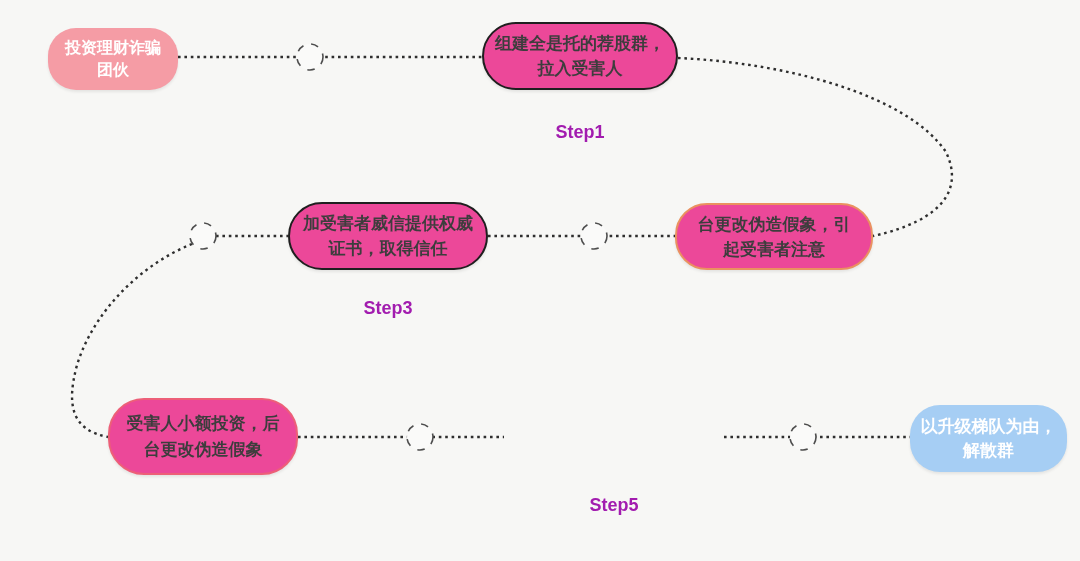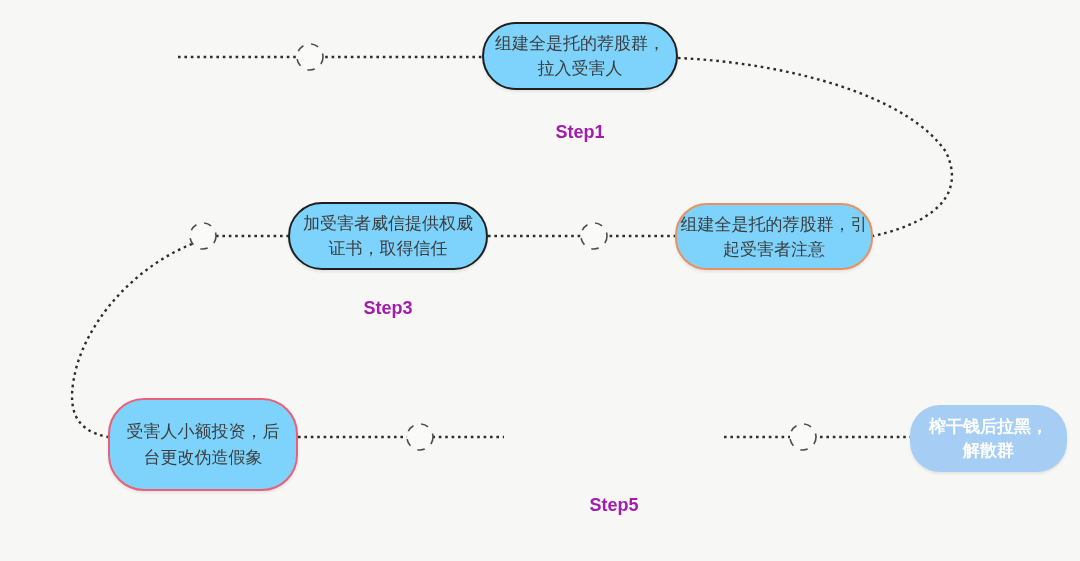--- a/index.html
+++ b/index.html
@@ -16,38 +16,39 @@
   .edges{position:absolute;left:0;top:0;width:1080px;height:561px;}
   .edge{fill:none;stroke:#2e2e2e;stroke-width:2.4;stroke-dasharray:2.6 3.8;}
   .junction{fill:#fafaf9;stroke:#4d4d4d;stroke-width:1.6;stroke-dasharray:7.5 8;}
   .node{
     position:absolute;
     display:flex;align-items:center;justify-content:center;
     text-align:center;
     white-space:pre-line;
     box-sizing:border-box;
     font-size:17px;line-height:25px;color:#3d3d3d;
-    background:#7dd3fc;
+    background:#ec4899;
     box-shadow:0 2px 3px rgba(0,0,0,.08);
+    font-weight:bold;
   }
   .node.filled{font-weight:bold;color:#ffffff;border:none;}
   .node.start{
     left:48px;top:28px;width:130px;height:62px;
     background:#F59CA5;border-radius:28px;
     font-size:16px;line-height:22px;
   }
   .node.end{
     left:910px;top:405px;width:157px;height:67px;
     background:#A6CEF4;border-radius:30px;
     font-size:17px;line-height:24px;
   }
   .node.step1{left:482px;top:22px;width:196px;height:68px;border:2.5px solid #1f1f1f;border-radius:34px;}
   .node.step2{left:675px;top:203px;width:198px;height:67px;border:2px solid #EA9160;border-radius:32px;}
   .node.step3{left:288px;top:202px;width:200px;height:68px;border:2.5px solid #1f1f1f;border-radius:34px;}
-  .node.step4{left:108px;top:398px;width:190px;height:93px;border:2.5px solid #ED5F78;border-radius:36px;font-size:17px;line-height:26px;}
+  .node.step4{left:108px;top:398px;width:190px;height:77px;border:2.5px solid #ED5F78;border-radius:36px;font-size:17px;line-height:26px;}
   .node.step5{left:504px;top:402px;width:220px;height:69px;border:2.5px solid #1f1f1f;border-radius:34px;}
   .step-label{
     position:absolute;
     text-align:center;
     font-size:18px;font-weight:bold;color:#a21caf;
   }
   .label1{left:482px;top:122px;width:196px;}
   .label2{left:675px;top:298px;width:198px;}
   .label3{left:288px;top:298px;width:200px;}
   .label4{left:108px;top:500px;width:190px;}
@@ -69,33 +70,35 @@
     <path class="edge" d="M678 58 C790 63 908 96 946 152 C963 188 945 220 873 236"></path>
     <path class="edge" d="M192 244 C142 264 94 310 77 365 C66 406 72 430 108 437"></path>
 
     <circle class="junction" cx="310" cy="57" r="13"></circle>
     <circle class="junction" cx="594" cy="236" r="13"></circle>
     <circle class="junction" cx="203" cy="236" r="13"></circle>
     <circle class="junction" cx="420" cy="437" r="13"></circle>
     <circle class="junction" cx="803" cy="437" r="13"></circle>
   </svg>
 
+  <div class="node filled start">投资理财诈骗
+团伙</div>
 
   <div class="node step1">组建全是托的荐股群，
 拉入受害人</div>
   <div class="step-label label1">Step1</div>
 
-  <div class="node step2">组建全是托的荐股群，引
+  <div class="node step2">台更改伪造假象，引
 起受害者注意</div>
 
   <div class="node step3">加受害者威信提供权威
 证书，取得信任</div>
   <div class="step-label label3">Step3</div>
 
   <div class="node step4">受害人小额投资，后
 台更改伪造假象</div>
 
   <div class="step-label label5">Step5</div>
 
-  <div class="node filled end">榨干钱后拉黑，
+  <div class="node filled end">以升级梯队为由，
 解散群</div>
 
 </div>
 
 </body></html>

